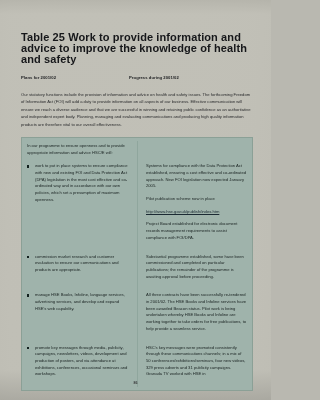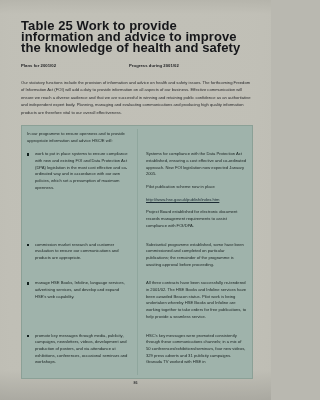--- a/index.html
+++ b/index.html
@@ -30,26 +30,26 @@
     background: linear-gradient(180deg, #b6b5ac 0px, #c1c0b7 14px, #c0bfb6 370px, #aaa9a1 400px);
     opacity: .96;
   }
   .content {
     position: absolute;
     left: 21px;
     top: 16px;
     width: 232px;
   }
   .doc-title {
-    font-size: 13px;
+    font-size: 11px;
     line-height: 11px;
     font-weight: bold;
     color: #16171a;
     letter-spacing: 0.1px;
-    margin: 4px 0 0 0;
+    margin: 16px 0 0 0;
     width: 228px;
   }
   .col-heads {
     position: relative;
     height: 11px;
     margin-top: 10px;
   }
   .col-head {
     position: absolute;
     top: 0;

